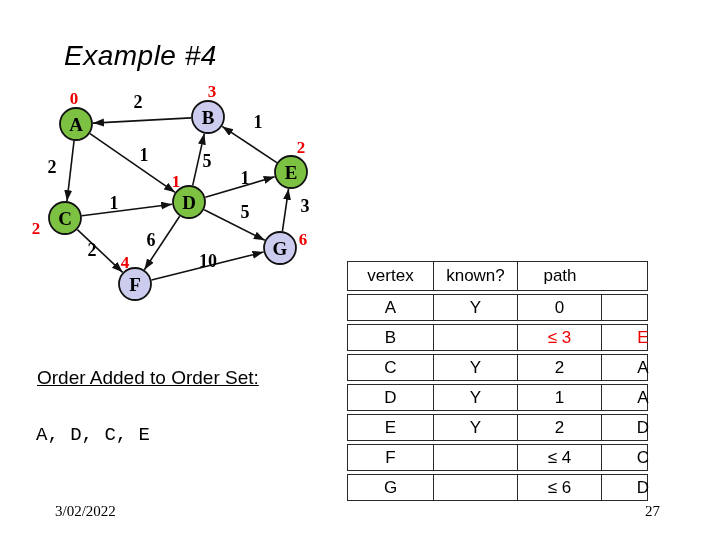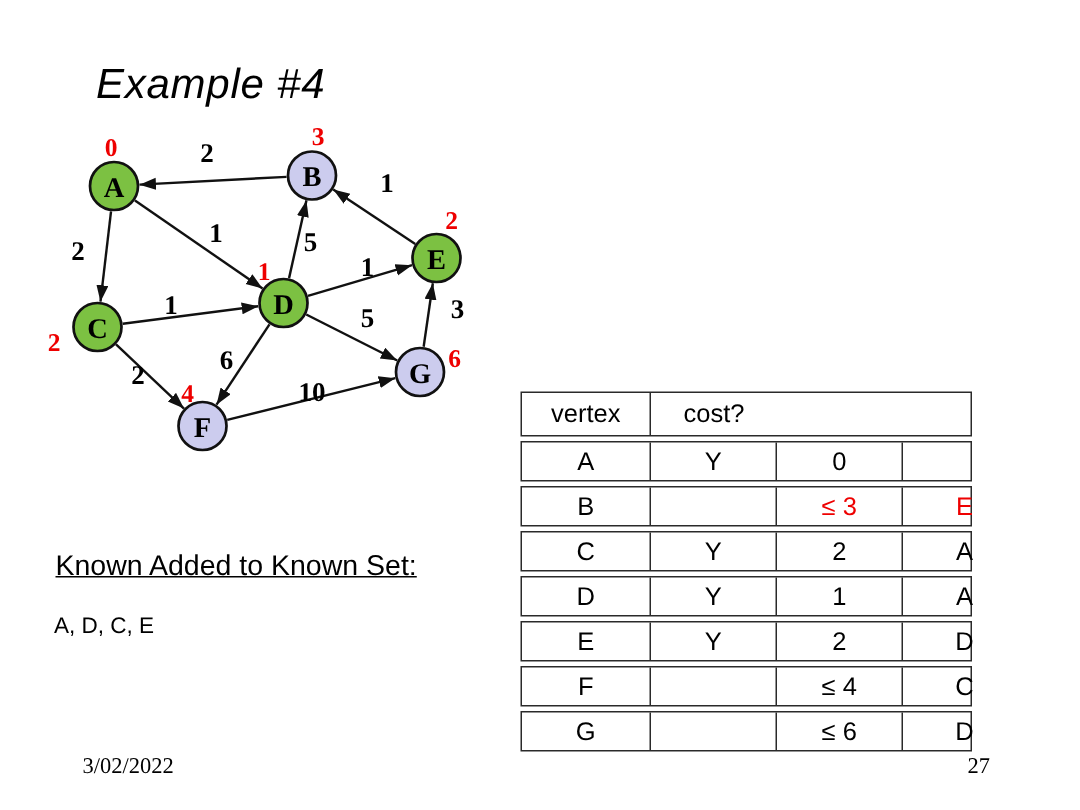--- a/index.html
+++ b/index.html
@@ -10,21 +10,21 @@
   .slide-title{
     position:absolute;left:64px;top:40px;
     font-size:28px;font-style:italic;font-weight:500;letter-spacing:.5px;
   }
   #graph-svg{position:absolute;left:0;top:0;}
   .order-label{
     position:absolute;left:37px;top:367px;
     font-size:19px;text-decoration:underline;
   }
   .order-value{
-    position:absolute;left:36px;top:409px;font-size:15px;
+    position:absolute;left:36px;top:424px;font-size:19px;font-family:Liberation Mono, monospace;
   }
   .footer-date,.footer-page{
     position:absolute;top:503px;font-size:15px;
     font-family:"Liberation Serif",serif;
   }
   .footer-date{left:55px;}
   .footer-page{left:645px;text-align:right;}
   .vtable{position:absolute;left:347px;top:229px;width:301px;margin-top:32px;}
   .vrow{
     display:grid;grid-template-columns:86px 84px 84px 82px;
@@ -94,21 +94,22 @@
     <text x="135" y="284" text-anchor="middle" dy="0.38em" fill="#000000" font-size="19px" font-weight="bold" font-family="&quot;Liberation Serif&quot;,serif">F</text>
     <text x="125" y="262" text-anchor="middle" dy="0.35em" fill="#ee0000" font-size="17px" font-weight="bold" font-family="&quot;Liberation Serif&quot;,serif">4</text>
     <circle cx="280" cy="248" r="16" fill="#ccccee" stroke="#111111" stroke-width="1.8"></circle>
     <text x="280" y="248" text-anchor="middle" dy="0.38em" fill="#000000" font-size="19px" font-weight="bold" font-family="&quot;Liberation Serif&quot;,serif">G</text>
     <text x="303" y="239" text-anchor="middle" dy="0.35em" fill="#ee0000" font-size="17px" font-weight="bold" font-family="&quot;Liberation Serif&quot;,serif">6</text>
   </svg>
 
 <div class="vtable" id="vtable">
     <div class="vrow header">
       <div class="vcell">vertex</div>
-      <div class="vcell">cost?</div>
+      <div class="vcell">known?</div>
+      <div class="vcell">path</div>
     </div>
     <div class="vrow">
       <div class="vcell">A</div>
       <div class="vcell">Y</div>
       <div class="vcell">0</div>
       <div class="vcell"></div>
     </div>
     <div class="vrow">
       <div class="vcell">B</div>
       <div class="vcell"></div>
@@ -140,17 +141,17 @@
       <div class="vcell">C</div>
     </div>
     <div class="vrow">
       <div class="vcell">G</div>
       <div class="vcell"></div>
       <div class="vcell">≤ 6</div>
       <div class="vcell">D</div>
     </div>
   </div>
 
-<div class="order-label">Known Added to Known Set:</div>
+<div class="order-label">Order Added to Order Set:</div>
 <div class="order-value">A, D, C, E</div>
 
 <div class="footer-date">3/02/2022</div>
 <div class="footer-page">27</div>
 
 </body></html>

